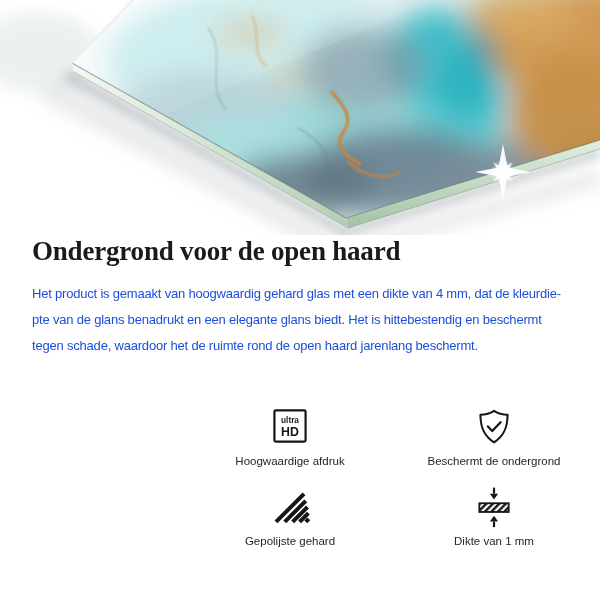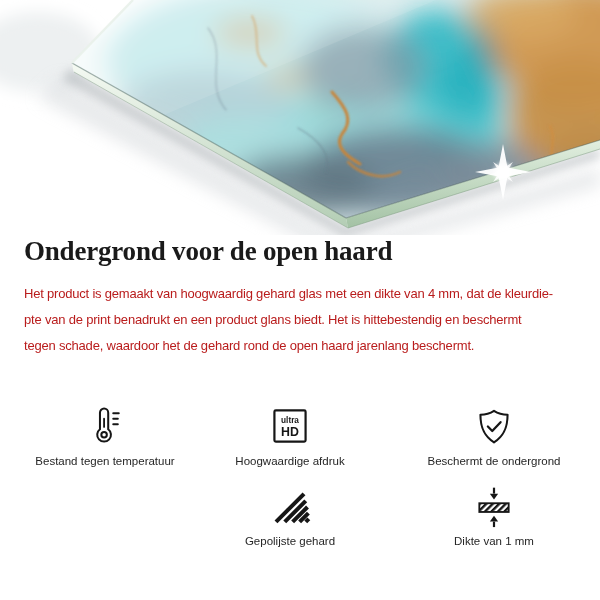--- a/index.html
+++ b/index.html
@@ -12,36 +12,36 @@
   .page {
     position: relative;
     width: 600px; height: 600px;
     background: #ffffff;
   }
   .hero {
     position: absolute; top: 0; left: 0;
     width: 600px; height: 235px;
   }
   .content {
-    position: absolute; left: 24px; top: 233px; width: 540px;
+    position: absolute; left: 32px; top: 233px; width: 540px;
   }
   h1 {
     margin: 0;
     font-family: "Liberation Serif", "DejaVu Serif", serif;
     font-weight: 600;
     font-size: 27px;
     line-height: 37px;
     letter-spacing: -0.2px;
     color: #1a1a1a;
   }
   .desc {
     margin-top: 11px;
     font-size: 13px;
     letter-spacing: -0.2px;
-    color: #b91c1c;
+    color: #1d4ed8;
   }
   .desc div {
     line-height: 26px;
     white-space: nowrap;
   }
   .features {
     position: absolute; left: 0; top: 398px; width: 600px; height: 170px;
   }
   .feat {
     position: absolute;
@@ -167,40 +167,27 @@
         <polygon points="503,158 505.5,169.5 517,172 505.5,174.5 503,186 500.5,174.5 489,172 500.5,169.5" fill="#ffffff" opacity="0.85" transform="rotate(45 503 172)"></polygon>
         <circle cx="503" cy="172" r="2.2" fill="#ffffff"></circle>
       </g>
     </svg>
   </div>
 
   <div class="content">
     <h1><span>Ondergrond voor de open haard</span><br></h1>
     <div class="desc">
       <div>Het product is gemaakt van hoogwaardig gehard glas met een dikte van 4 mm, dat de kleurdie-</div>
-      <div>pte van de print benadrukt en een product glans biedt. Het is hittebestendig en beschermt</div>
-      <div>tegen schade, waardoor het de gehard rond de open haard jarenlang beschermt.</div>
+      <div>pte van de glans benadrukt en een elegante glans biedt. Het is hittebestendig en beschermt</div>
+      <div>tegen schade, waardoor het de ruimte rond de open haard jarenlang beschermt.</div>
     </div>
   </div>
 
   <div class="features">
 
-    <div class="feat row1 c1">
-      <div class="icon-box">
-        <svg width="44" height="44" viewBox="0 0 48 48" fill="none" stroke="#161616" stroke-width="2.2" stroke-linecap="round">
-          <path d="M18.5,9.5 A4.5,4.5 0 0 1 27.5,9.5 L27.5,27.5 A7.5,7.5 0 1 1 18.5,27.5 Z"></path>
-          <circle cx="23" cy="33.5" r="3"></circle>
-          <path d="M23,16 L23,25" stroke-width="2"></path>
-          <path d="M33,10 L39,10"></path>
-          <path d="M33,16 L38,16"></path>
-          <path d="M33,22 L38,22"></path>
-        </svg>
-      </div>
-      <div class="feat-label">Bestand tegen temperatuur</div>
-    </div>
 
     <div class="feat row1 c2">
       <div class="icon-box">
         <svg width="44" height="44" viewBox="0 0 48 48">
           <rect x="7" y="7" width="34" height="34" rx="1.5" fill="none" stroke="#161616" stroke-width="2.4"></rect>
           <text x="24" y="20.5" text-anchor="middle" font-family="Liberation Sans, sans-serif" font-size="9" font-weight="600" fill="#161616">ultra</text>
           <text x="24" y="35" text-anchor="middle" font-family="Liberation Sans, sans-serif" font-size="13.5" font-weight="bold" fill="#161616">HD</text>
         </svg>
       </div>
       <div class="feat-label">Hoogwaardige afdruk</div>

